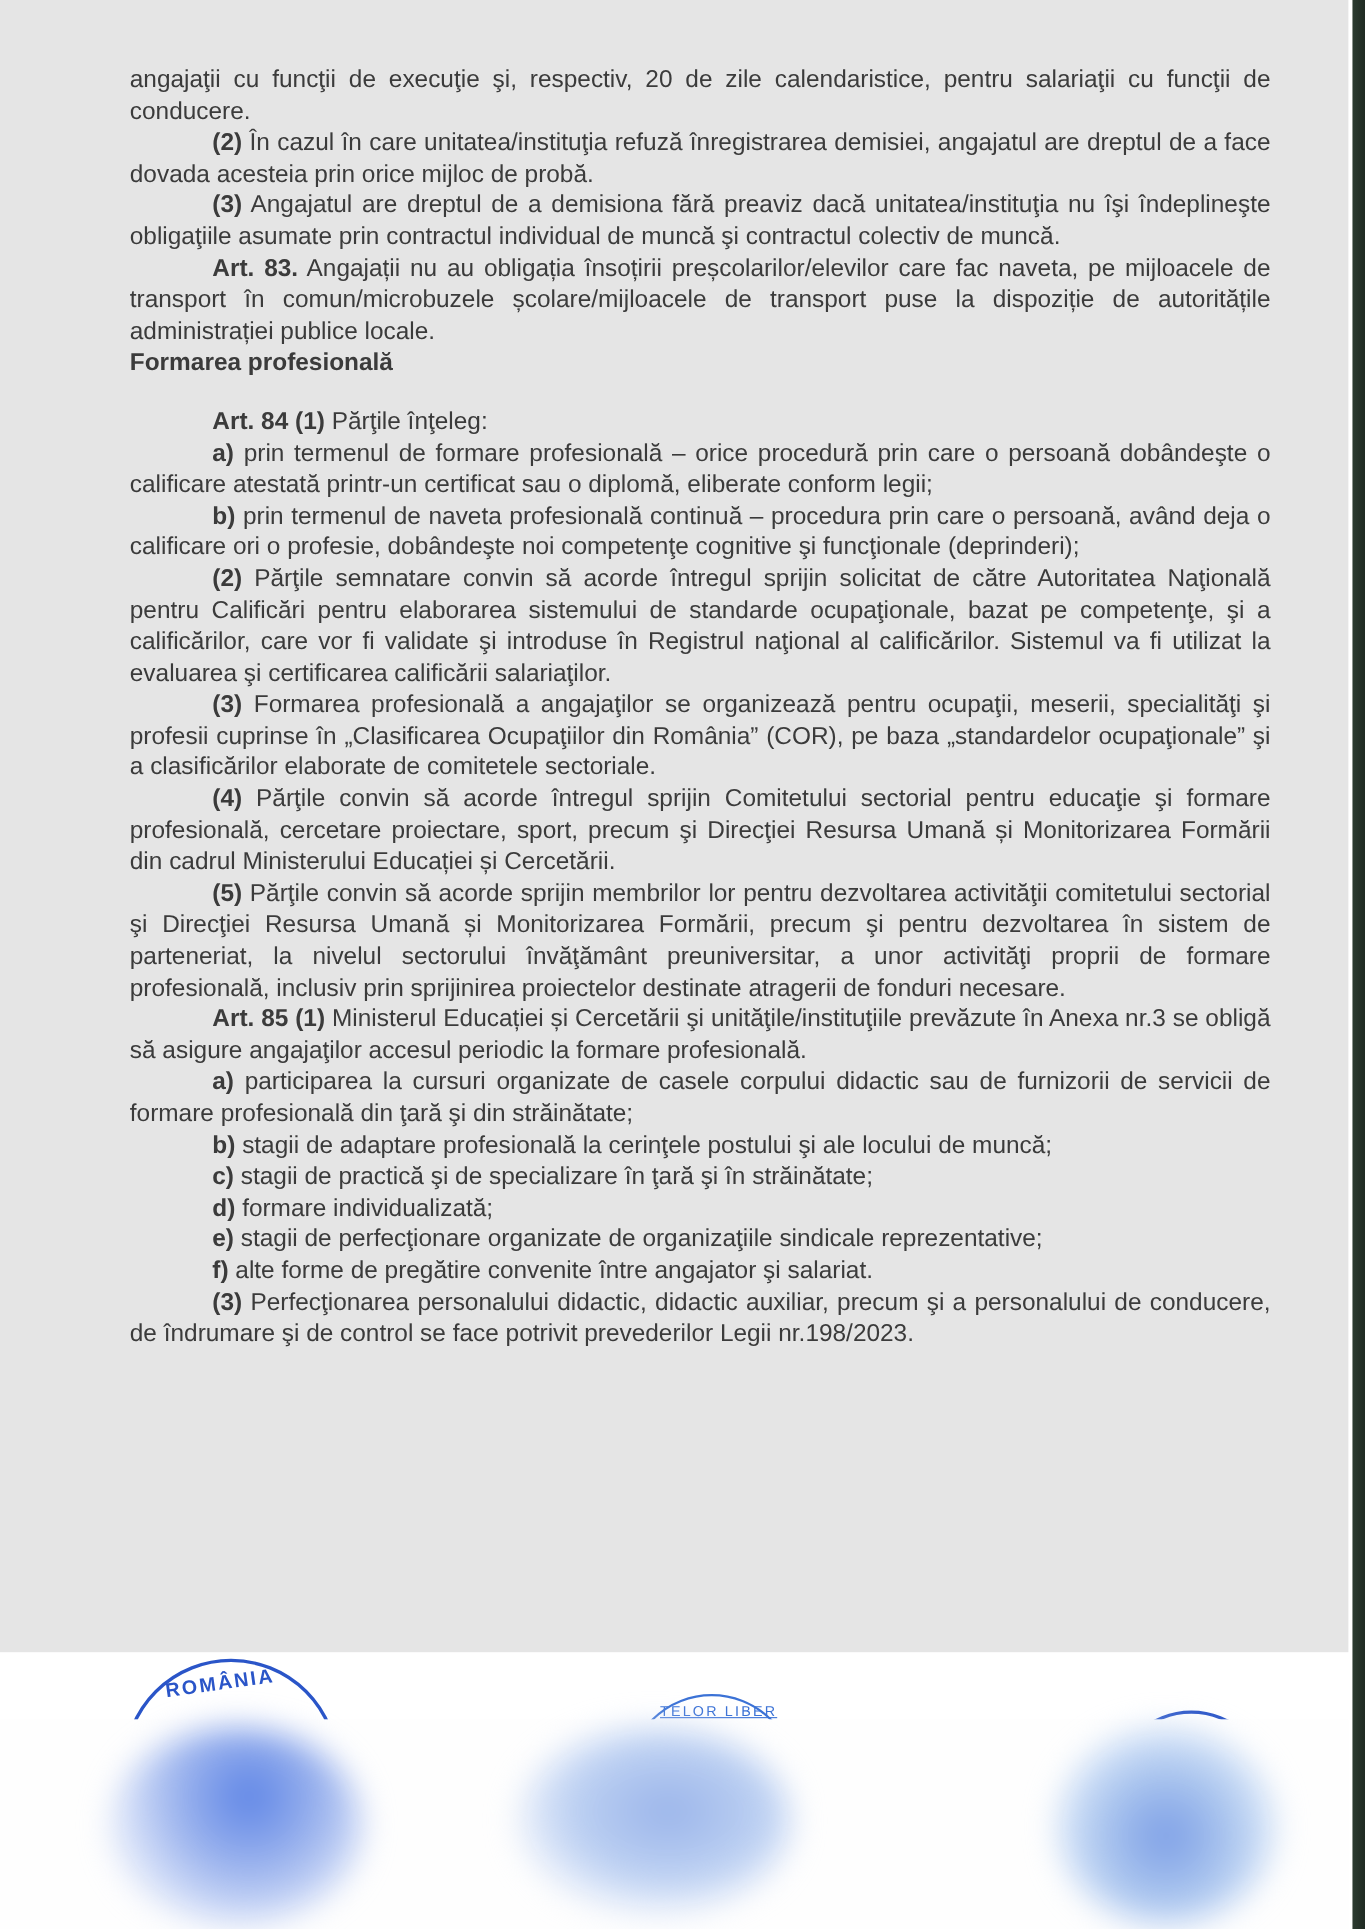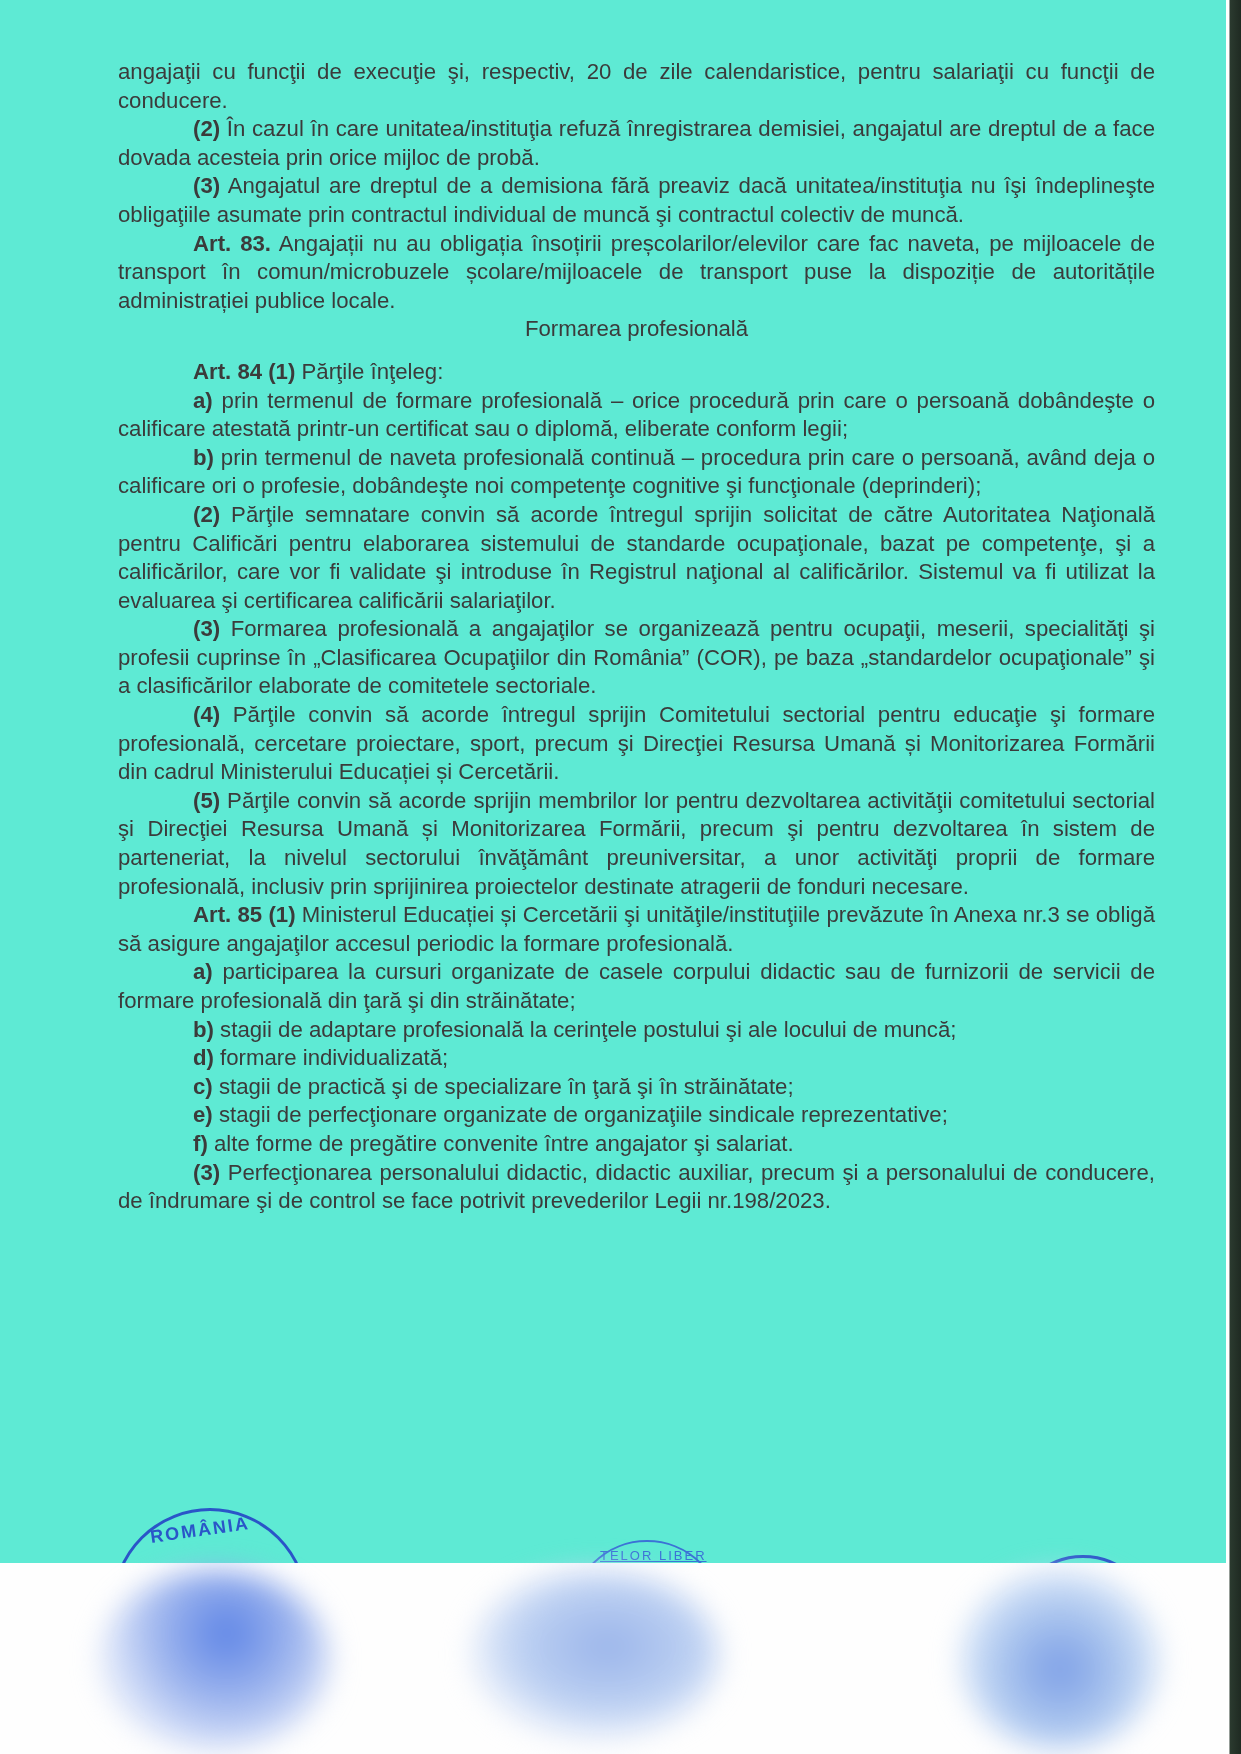--- a/index.html
+++ b/index.html
@@ -3,38 +3,38 @@
 <meta charset="utf-8">
 <style>
   html, body { margin: 0; padding: 0; }
   body {
     width: 1241px; height: 1754px; overflow: hidden;
     background: #ffffff; position: relative;
     font-family: "Liberation Sans", sans-serif;
     color: #3b3b3b;
   }
   .page {
-    position: absolute; left: 0; top: 0; width: 1226px; height: 1754px;
-    background: #5eead4;
+    position: absolute; left: 0; top: 0; width: 1226px; height: 1502px;
+    background: #e5e5e5;
   }
   .edge {
     position: absolute; right: 0; top: 0; width: 15px; height: 1754px;
     background: linear-gradient(to right, #ffffff 0, #ffffff 3px, #2b3a2f 4px, #1f2a22 100%);
   }
   .content {
     position: absolute; left: 118px; top: 58px; width: 1037px;
     font-size: 22.2px; line-height: 28.6px;
   }
   p { margin: 0; text-align: justify; text-align-last: left; }
   .ind { text-indent: 75px; }
   b { font-weight: bold; }
   .chapter {
     text-align: center; margin-top: 28px; font-size: 22.2px; line-height: 28.6px;
   }
-  .chapter-title { text-align: center; font-weight: normal; line-height: 28.6px; margin-bottom: 14px; }
+  .chapter-title { text-align: left; font-weight: bold; line-height: 28.6px; margin-bottom: 25px; }
   .stamp {
     position: absolute; border-radius: 50%;
     filter: blur(14px);
   }
   .stamp-ring {
     position: absolute; border-radius: 50%; border: 3px solid #2a55c8;
   }
   .stamp-text { position: absolute; color: #2a55c8; font-size: 18px; font-weight: bold; letter-spacing: 2px; }
   .blurbox { position: absolute; left: 0; top: 1563px; width: 1226px; height: 191px; background: #fefefe; }
 </style>
@@ -54,22 +54,22 @@
         <p class="ind"><b>Art. 84 (1)</b><span> Părţile înţeleg:</span></p>
         <p class="ind"><b>a)</b><span> prin termenul de formare profesională – orice procedură prin care o persoană dobândeşte o calificare atestată printr-un certificat sau o diplomă, eliberate conform legii;</span></p>
         <p class="ind"><b>b)</b><span> prin termenul de naveta profesională continuă – procedura prin care o persoană, având deja o calificare ori o profesie, dobândeşte noi competenţe cognitive şi funcţionale (deprinderi);</span></p>
         <p class="ind"><b>(2)</b><span> Părţile semnatare convin să acorde întregul sprijin solicitat de către Autoritatea Naţională pentru Calificări pentru elaborarea sistemului de standarde ocupaţionale, bazat pe competenţe, şi a calificărilor, care vor fi validate şi introduse în Registrul naţional al calificărilor. Sistemul va fi utilizat la evaluarea şi certificarea calificării salariaţilor.</span></p>
         <p class="ind"><b>(3)</b><span> Formarea profesională a angajaţilor se organizează pentru ocupaţii, meserii, specialităţi şi profesii cuprinse în „Clasificarea Ocupaţiilor din România” (COR), pe baza „standardelor ocupaţionale” şi a clasificărilor elaborate de comitetele sectoriale.</span></p>
         <p class="ind"><b>(4)</b><span> Părţile convin să acorde întregul sprijin Comitetului sectorial pentru educaţie şi formare profesională, cercetare proiectare, sport, precum şi Direcţiei Resursa Umană și Monitorizarea Formării din cadrul Ministerului Educației și Cercetării.</span></p>
         <p class="ind"><b>(5)</b><span> Părţile convin să acorde sprijin membrilor lor pentru dezvoltarea activităţii comitetului sectorial şi Direcţiei Resursa Umană și Monitorizarea Formării, precum şi pentru dezvoltarea în sistem de parteneriat, la nivelul sectorului învăţământ preuniversitar, a unor activităţi proprii de formare profesională, inclusiv prin sprijinirea proiectelor destinate atragerii de fonduri necesare.</span></p>
         <p class="ind"><b>Art. 85 (1)</b><span> Ministerul Educației și Cercetării şi unităţile/instituţiile prevăzute în Anexa nr.3 se obligă să asigure angajaţilor accesul periodic la formare profesională.</span></p>
         <p class="ind"><b>a)</b><span> participarea la cursuri organizate de casele corpului didactic sau de furnizorii de servicii de formare profesională din ţară şi din străinătate;</span></p>
         <p class="ind"><b>b)</b><span> stagii de adaptare profesională la cerinţele postului şi ale locului de muncă;</span></p>
+        <p class="ind"><b>c)</b><span> stagii de practică şi de specializare în ţară şi în străinătate;</span></p>
         <p class="ind"><b>d)</b><span> formare individualizată;</span></p>
-        <p class="ind"><b>c)</b><span> stagii de practică şi de specializare în ţară şi în străinătate;</span></p>
         <p class="ind"><b>e)</b><span> stagii de perfecţionare organizate de organizaţiile sindicale reprezentative;</span></p>
         <p class="ind"><b>f)</b><span> alte forme de pregătire convenite între angajator şi salariat.</span></p>
         <p class="ind"><b>(3)</b><span> Perfecţionarea personalului didactic, didactic auxiliar, precum şi a personalului de conducere, de îndrumare şi de control se face potrivit prevederilor Legii nr.198/2023.</span></p>
       </div>
   </div>
 
   <div>
     <div class="stamp-ring" style="left:112px;top:1508px;width:190px;height:190px;"></div>
     <div class="stamp-text" style="left:150px;top:1520px;transform:rotate(-8deg);">ROMÂNIA</div>
   </div>

